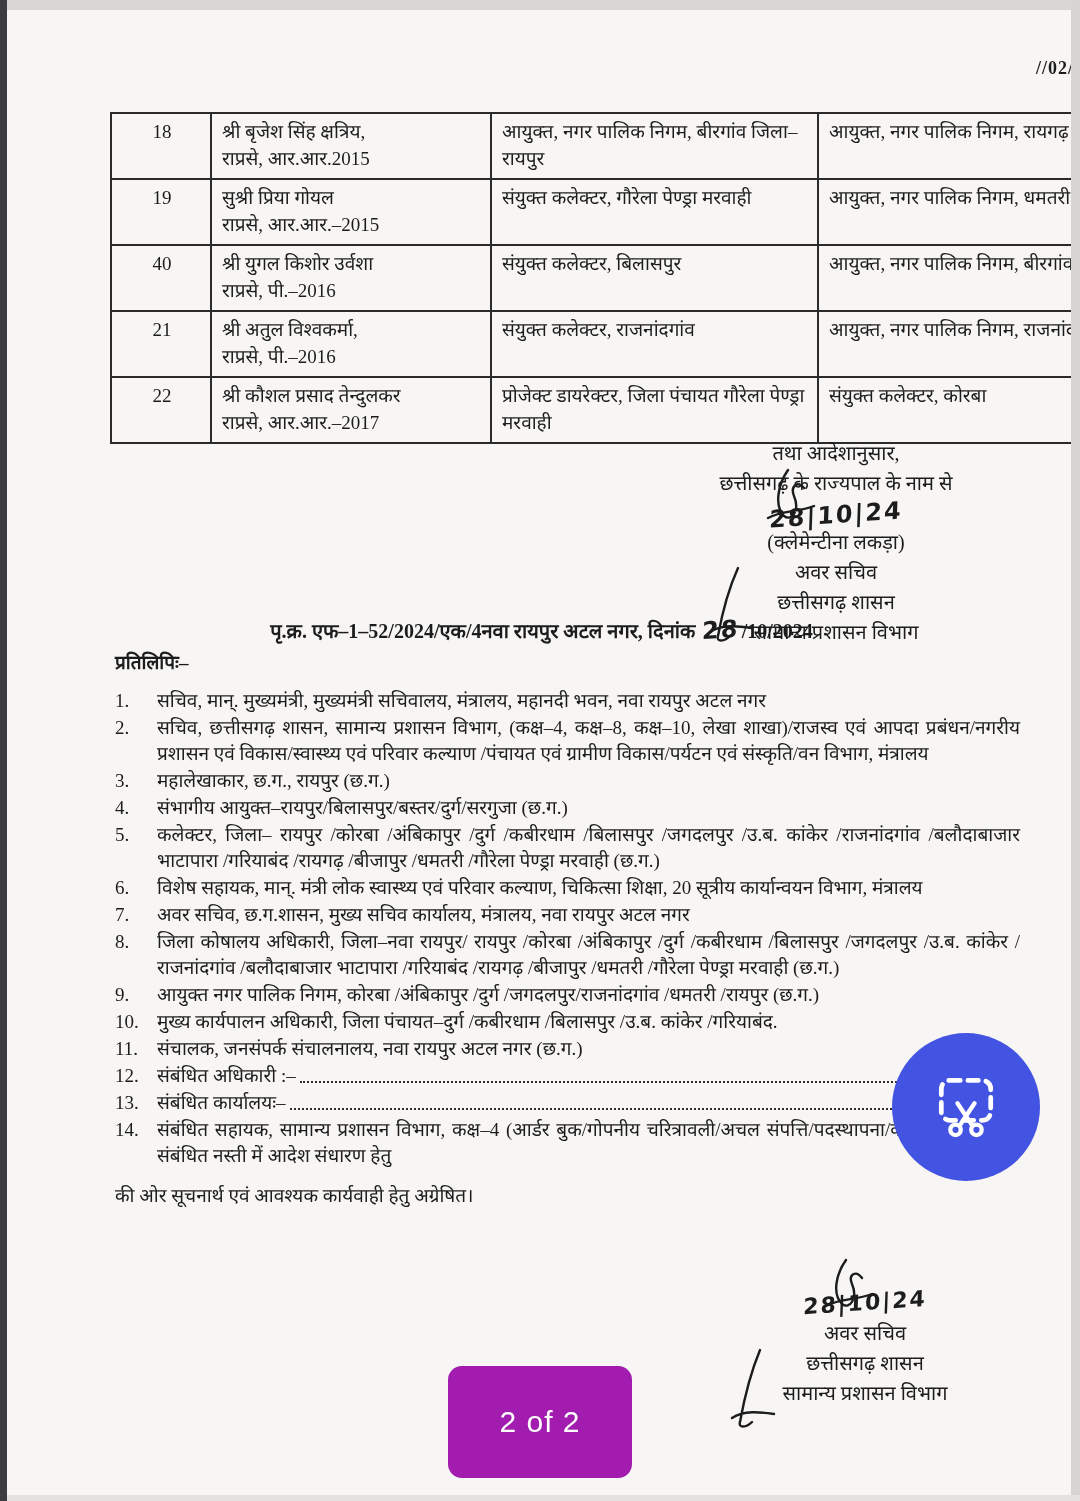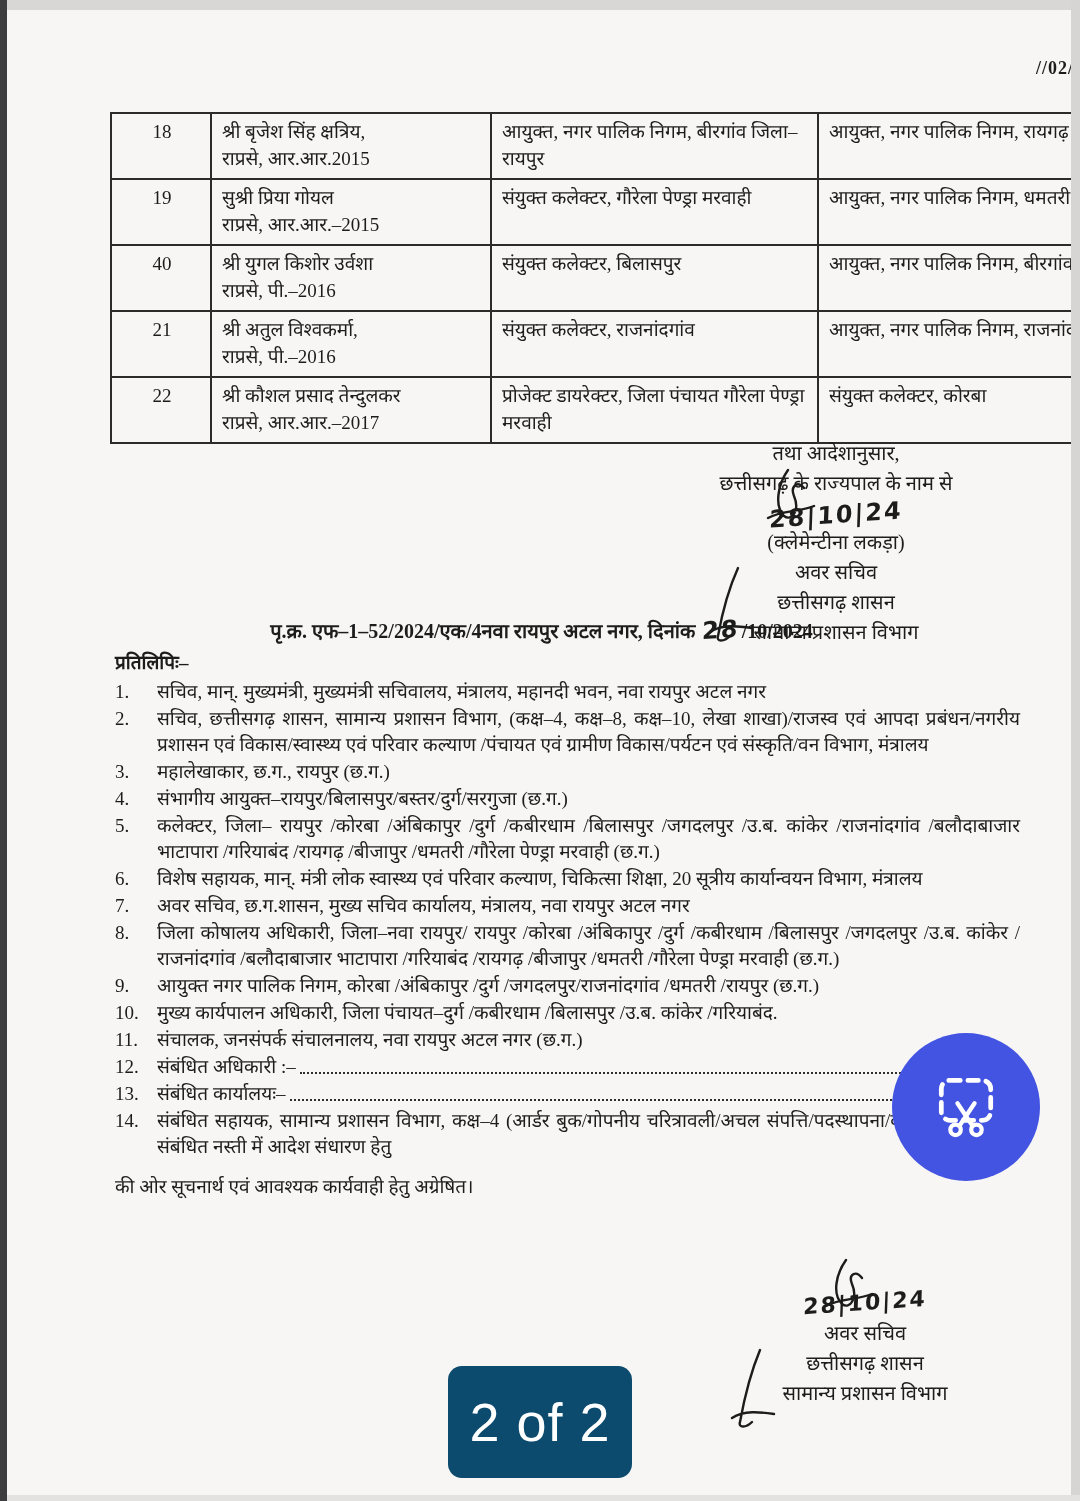--- a/index.html
+++ b/index.html
@@ -58,21 +58,21 @@
     display:flex;justify-content:center;align-items:flex-end;
     font-size:20px;font-weight:600;
   }
   .refline .date-day{margin:0 2px -6px 2px;}
 
   
   .copies{
     position:absolute;top:650px;left:115px;width:905px;
     font-size:19px;line-height:26px;text-align:justify;
   }
-  .copies-label{font-weight:600;margin-bottom:3px;}
+  .copies-label{font-weight:600;margin-bottom:12px;}
   .li{position:relative;padding-left:42px;margin-bottom:1px;}
   .li .num{position:absolute;left:0;top:0;}
   .li.with-leader{display:flex;padding-left:42px;}
   .li.with-leader .txt{white-space:nowrap;}
   .leader{flex:1 1 auto;border-bottom:2px dotted #2e2e2e;margin:0 4px 6px 4px;}
   .closing{font-weight:400;margin-top:14px;}
 
   
   .footer-sign{
     position:absolute;top:1288px;left:700px;width:330px;
@@ -82,24 +82,24 @@
 
   
   .fab{
     position:absolute;left:892px;top:1033px;width:148px;height:148px;
     border-radius:50%;background:#4353e2;z-index:10;
     display:flex;align-items:center;justify-content:center;
     border:none;cursor:pointer;
   }
   .page-badge{
     position:absolute;left:448px;top:1366px;width:184px;height:112px;
-    background:#0c4a6e;border-radius:14px;z-index:10;
+    background:#a21caf;border-radius:14px;z-index:10;
     display:flex;align-items:center;justify-content:center;
     color:#fff;font-family:"Liberation Sans","DejaVu Sans",sans-serif;
-    font-size:54px;font-weight:400;letter-spacing:1px;
+    font-size:30px;font-weight:400;letter-spacing:1px;
   }
 </style>
 </head>
 <body>
 
 <div class="doc">
 
   <div class="edge-left"></div>
   <div class="edge-top"></div>
   <div class="edge-right"></div>

